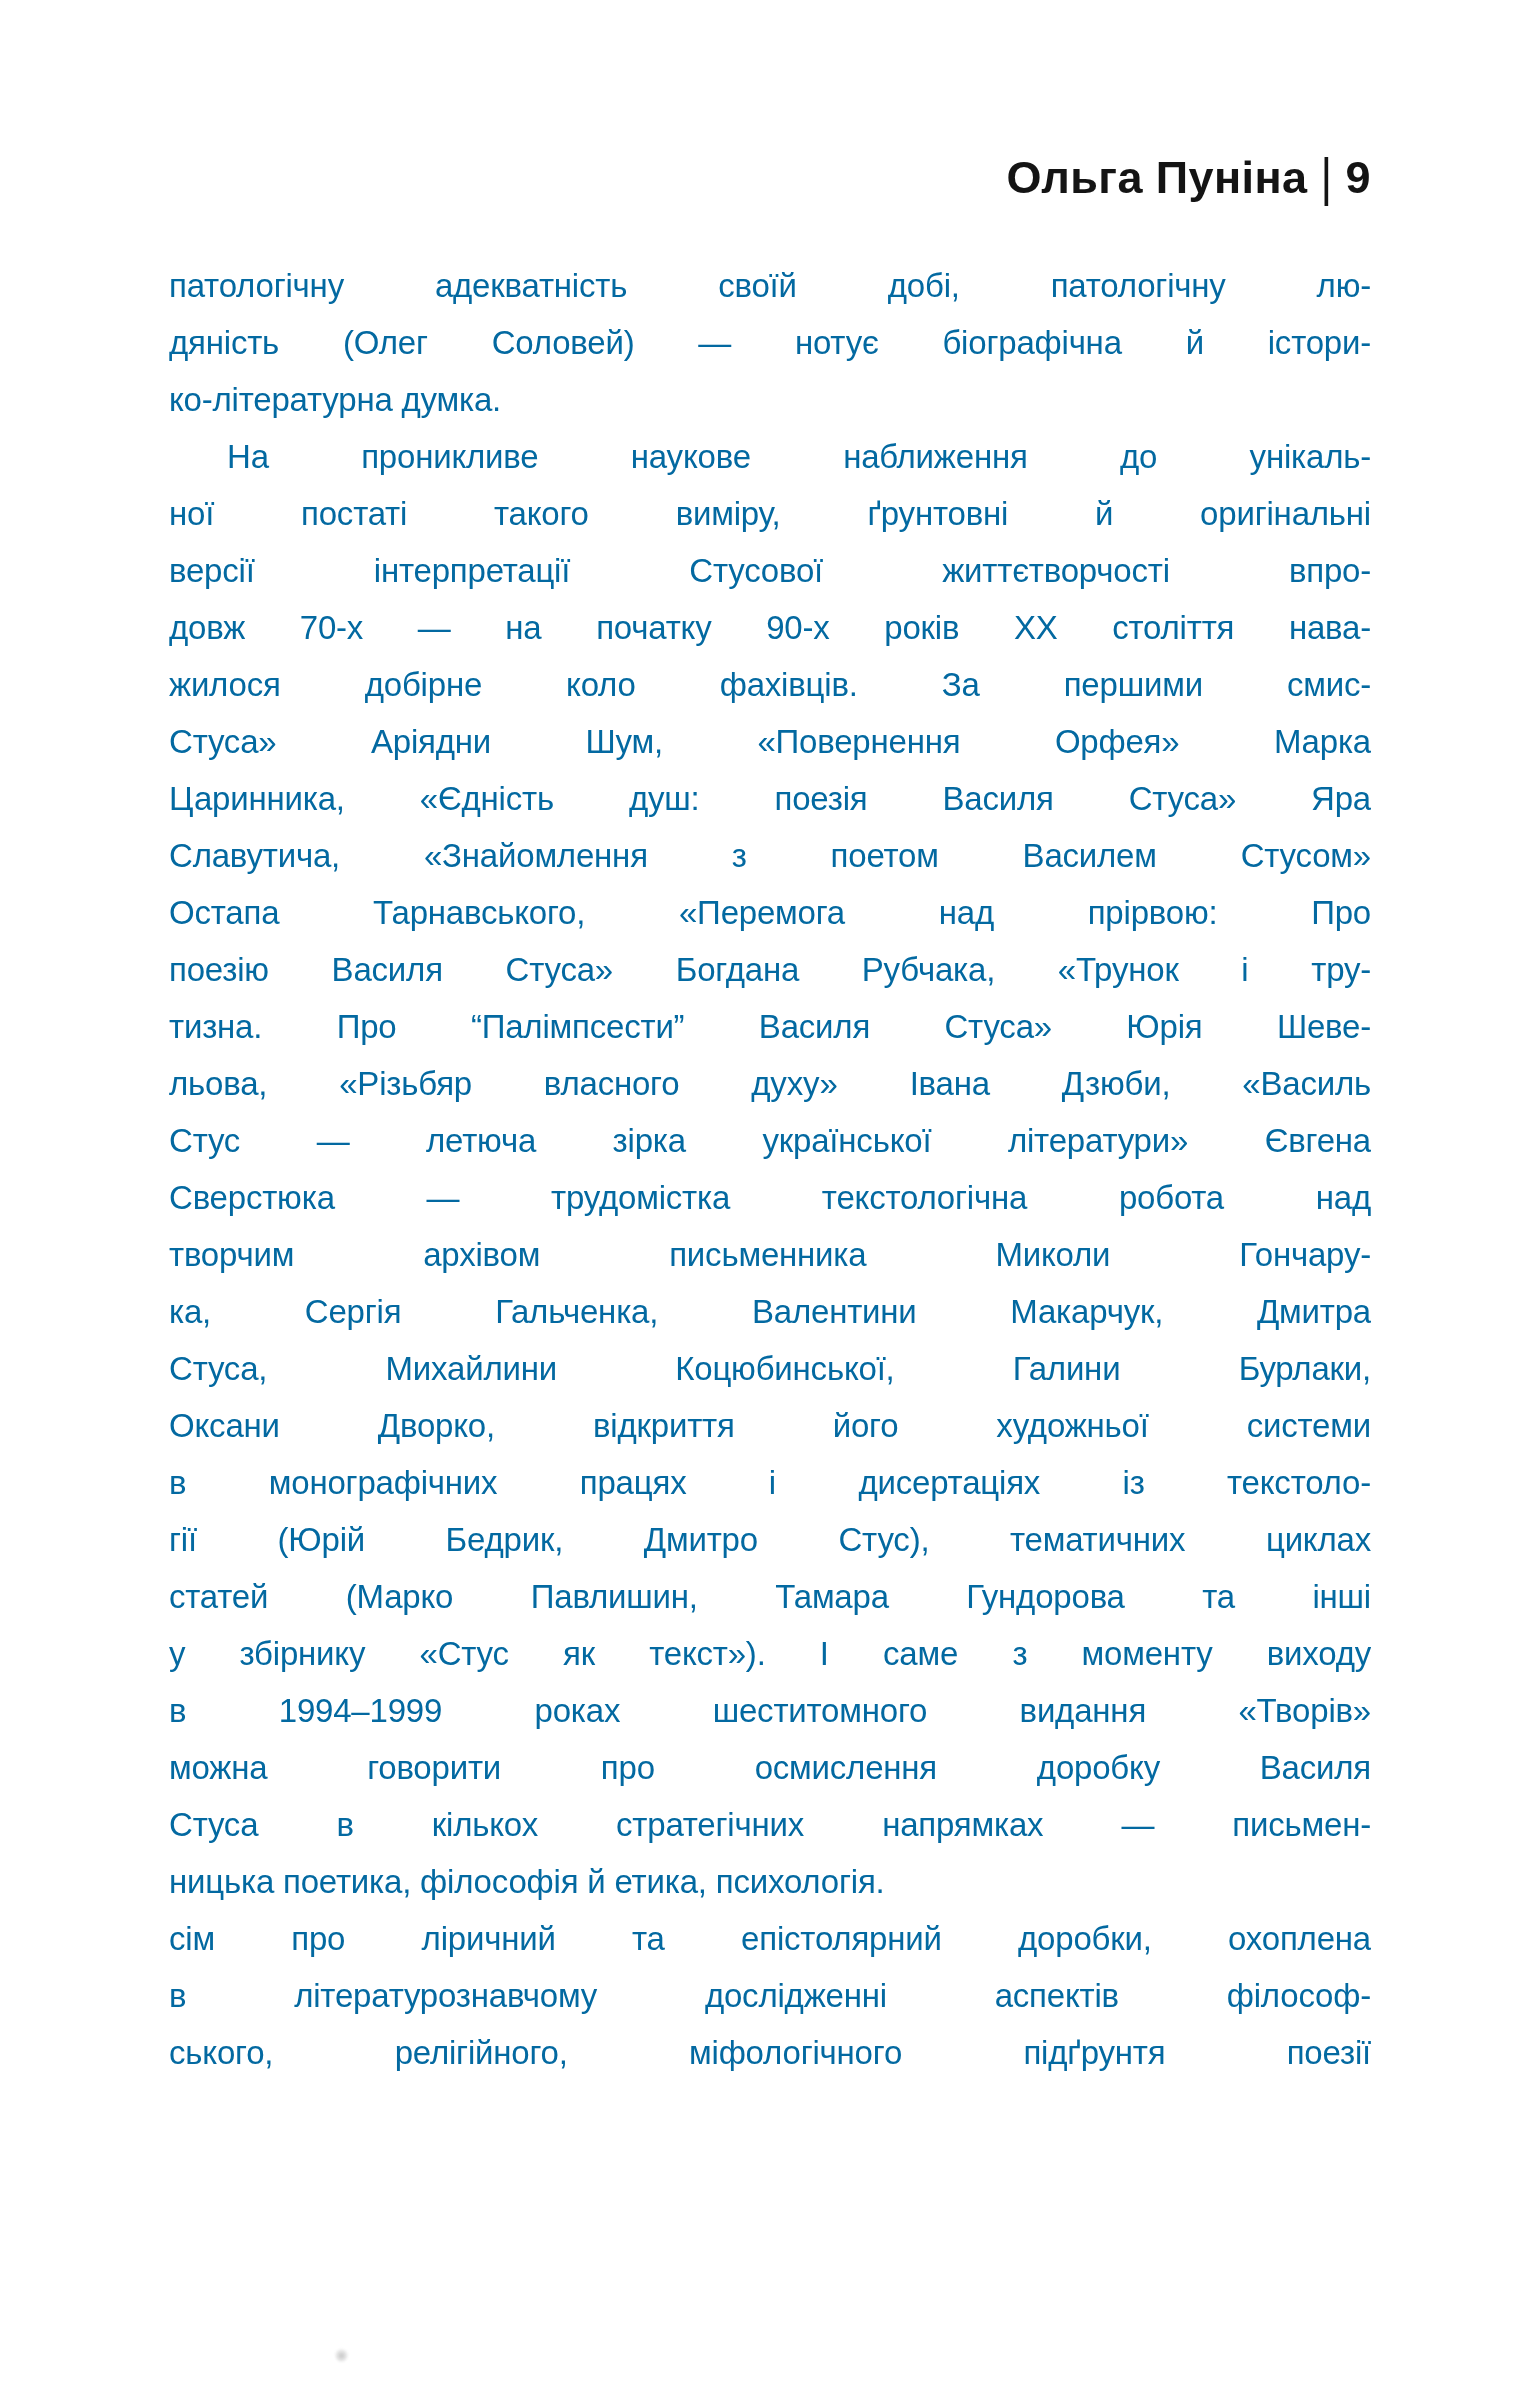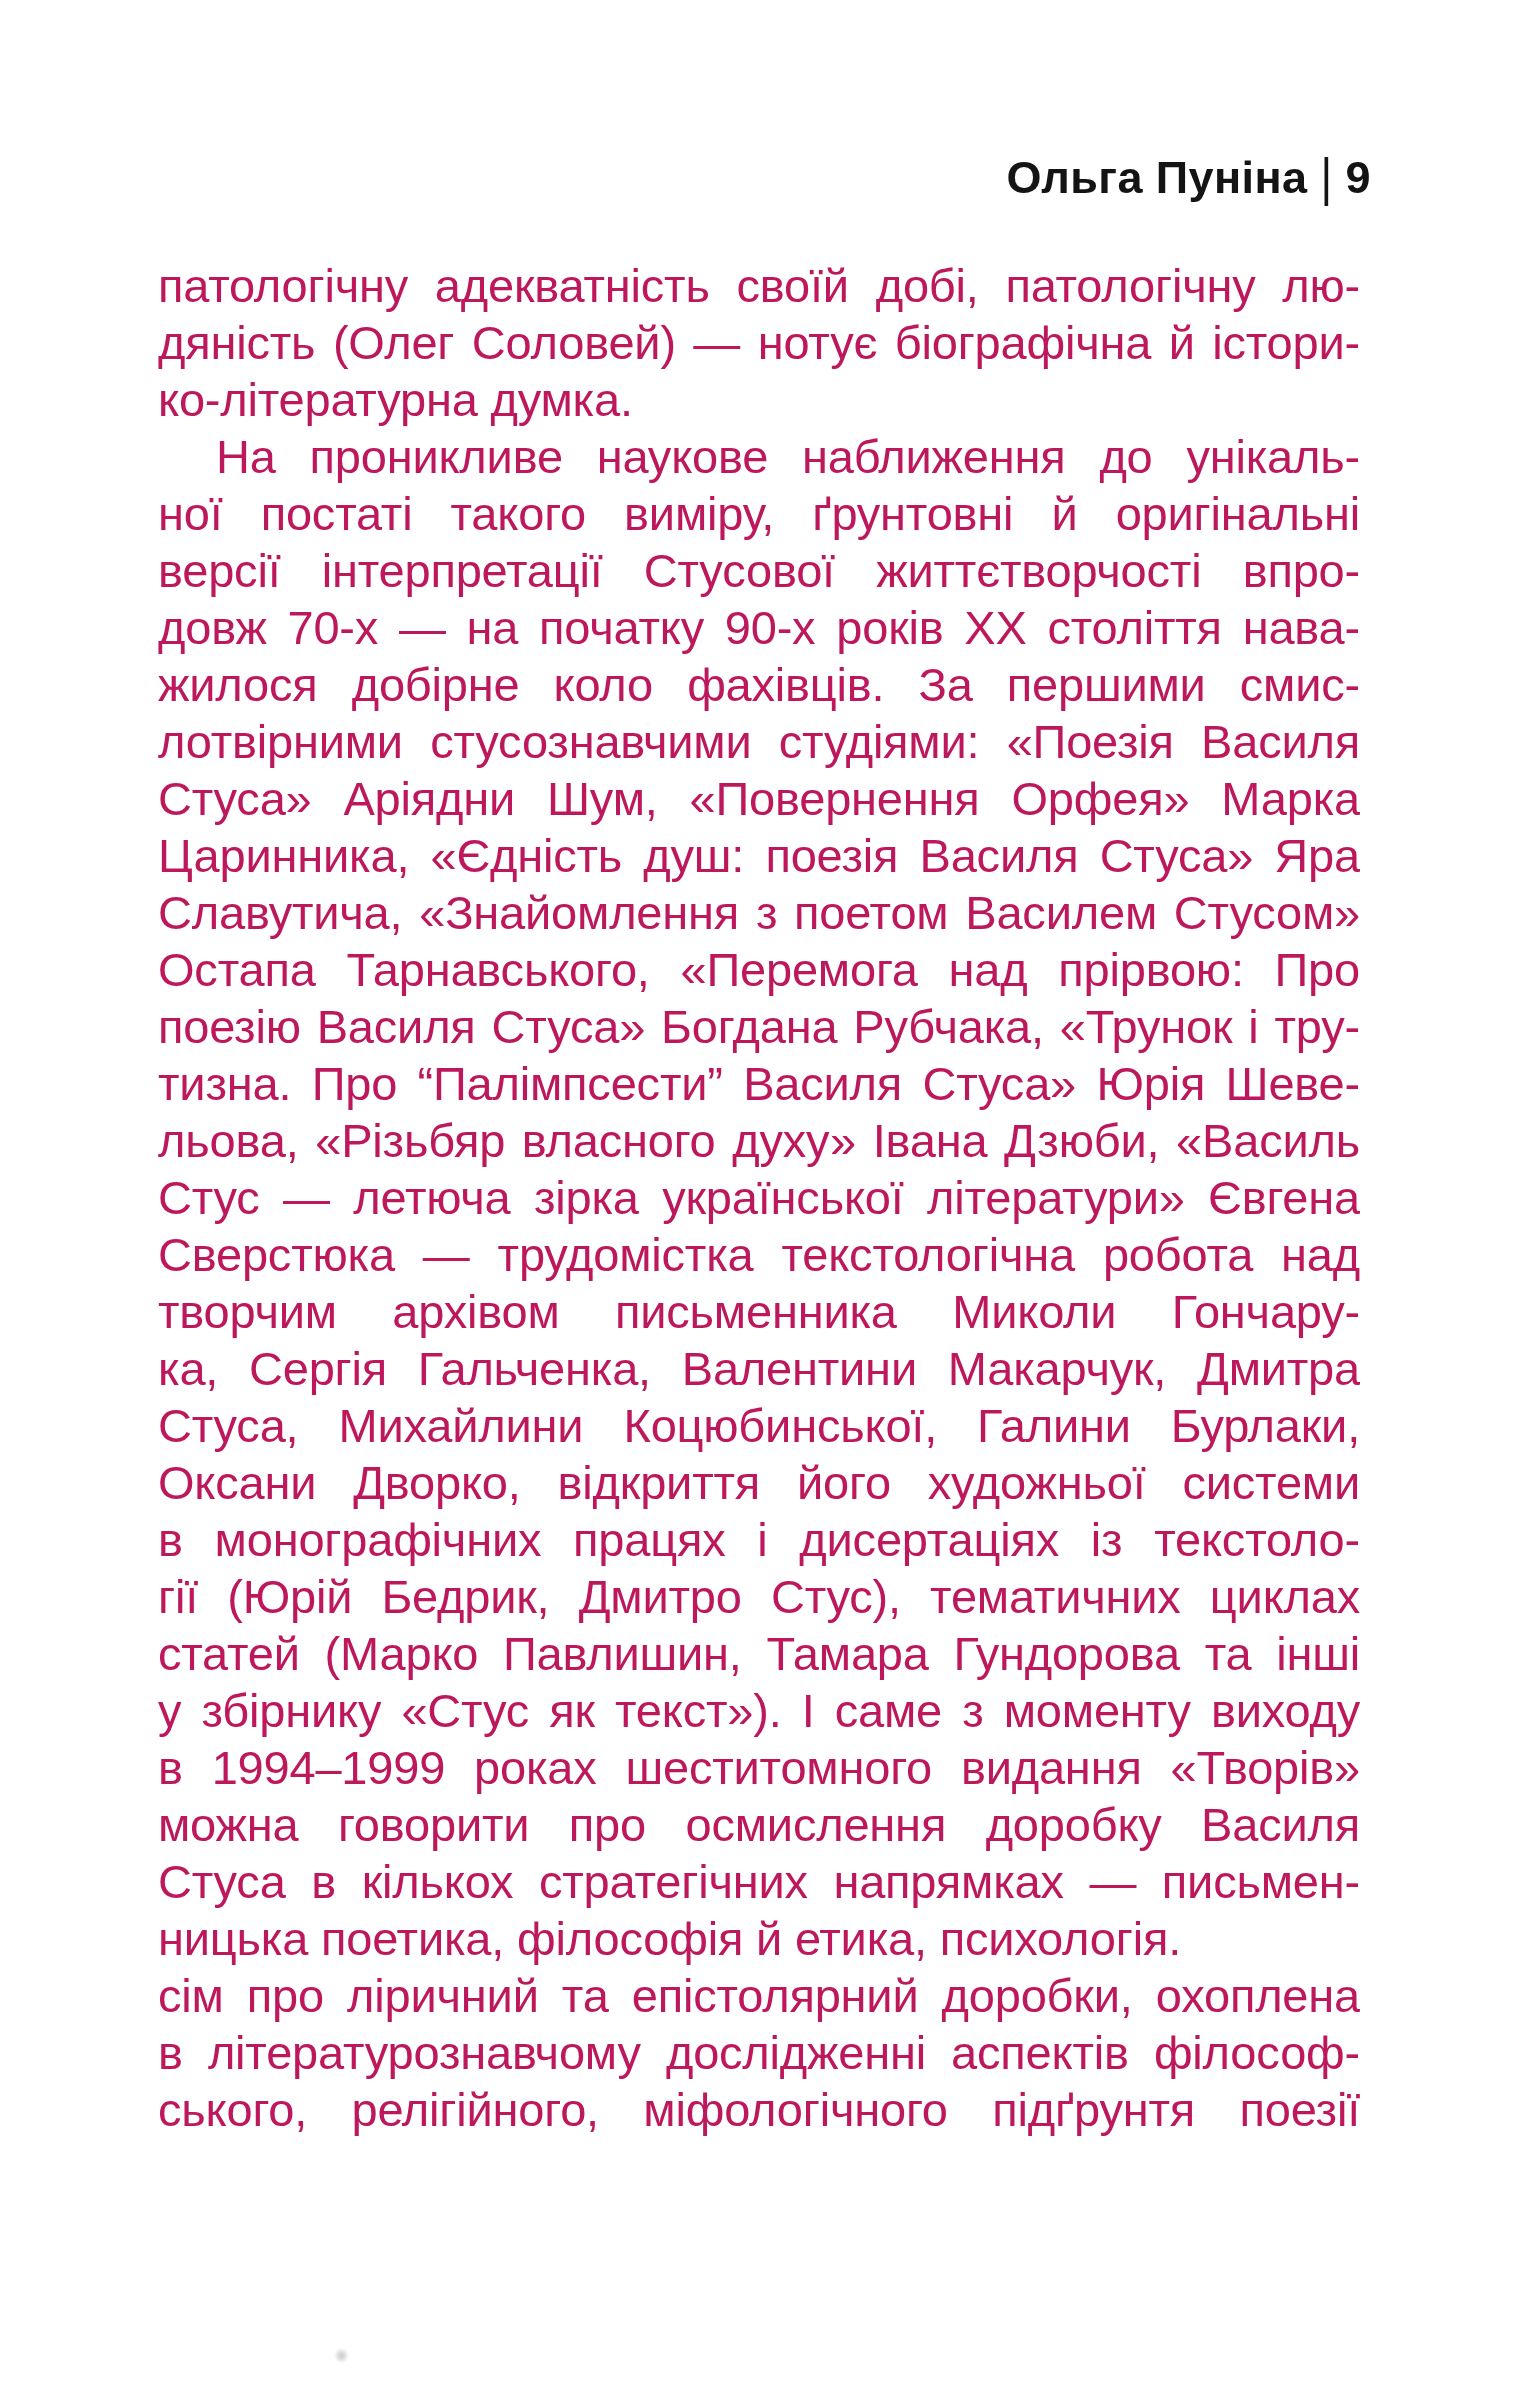--- a/index.html
+++ b/index.html
@@ -36,26 +36,26 @@
     margin: 0 13px;
     font-weight: 400;
     transform: scaleY(1.15);
   }
   .page-header .pagenum {
     font-weight: 700;
   }
   
   .body-text {
     position: absolute;
-    left: 158px;
+    left: 169px;
     top: 257px;
     width: 1202px;
-    font-size: 47px;
+    font-size: 33px;
     line-height: 57px;
-    color: #be185d;
+    color: #0369a1;
     letter-spacing: -0.2px;
   }
   .ln {
     height: 57px;
     overflow: hidden;
     text-align: justify;
     text-align-last: justify;
   }
   .ln.l {
     text-align: right;
@@ -88,21 +88,20 @@
 
   <main class="body-text">
     <div class="ln">патологічну адекватність своїй добі, патологічну лю-</div>
     <div class="ln">дяність (Олег Соловей) — нотує біографічна й істори-</div>
     <div class="ln l">ко-літературна думка.</div>
     <div class="ln ind">На проникливе наукове наближення до унікаль-</div>
     <div class="ln">ної постаті такого виміру, ґрунтовні й оригінальні</div>
     <div class="ln">версії інтерпретації Стусової життєтворчості впро-</div>
     <div class="ln">довж 70-х — на початку 90-х років ХХ століття нава-</div>
     <div class="ln">жилося добірне коло фахівців. За першими смис-</div>
-    <div class="ln">лотвірними стусознавчими студіями: «Поезія Василя</div>
     <div class="ln">Стуса» Аріядни Шум, «Повернення Орфея» Марка</div>
     <div class="ln">Царинника, «Єдність душ: поезія Василя Стуса» Яра</div>
     <div class="ln">Славутича, «Знайомлення з поетом Василем Стусом»</div>
     <div class="ln">Остапа Тарнавського, «Перемога над прірвою: Про</div>
     <div class="ln">поезію Василя Стуса» Богдана Рубчака, «Трунок і тру-</div>
     <div class="ln">тизна. Про “Палімпсести” Василя Стуса» Юрія Шеве-</div>
     <div class="ln">льова, «Різьбяр власного духу» Івана Дзюби, «Василь</div>
     <div class="ln">Стус — летюча зірка української літератури» Євгена</div>
     <div class="ln">Сверстюка — трудомістка текстологічна робота над</div>
     <div class="ln">творчим архівом письменника Миколи Гончару-</div>

